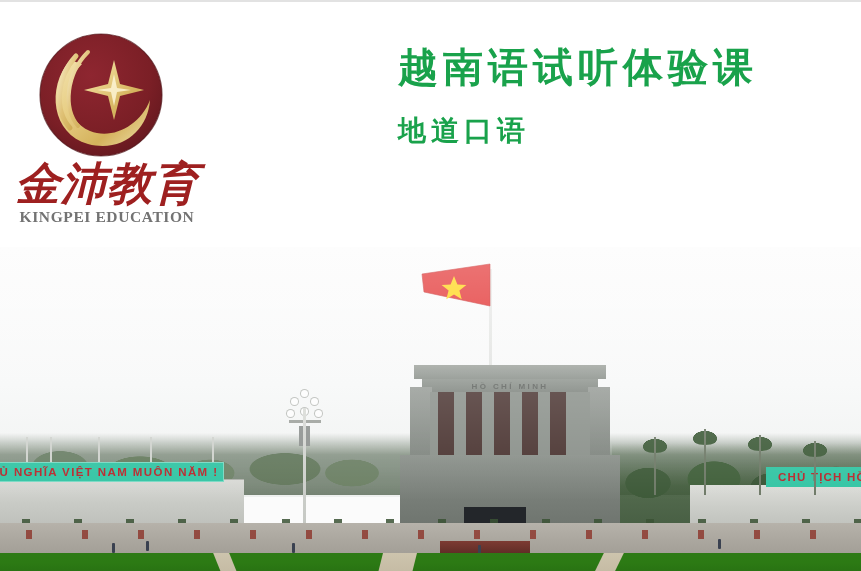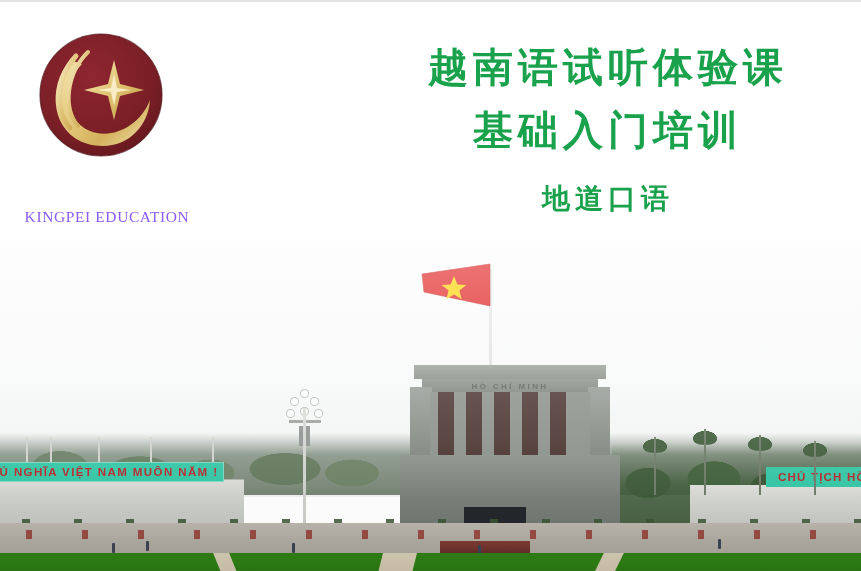--- a/index.html
+++ b/index.html
@@ -64,35 +64,35 @@
     letter-spacing: 1px;
     line-height: 52px;
     white-space: nowrap;
   }
   .logo-en {
     position: absolute;
     left: 0px;
     top: 178px;
     width: 186px;
     text-align: center;
-    color: #8b5cf6;
+    color: #737373;
     font-family: "Liberation Serif", serif;
     font-size: 15.5px;
-    font-weight: normal;
+    font-weight: bold;
     letter-spacing: 0.6px;
     white-space: nowrap;
   }
 
   
   .headline {
     position: absolute;
     left: 398px;
     top: 36px;
     width: 420px;
-    text-align: center;
+    text-align: left;
   }
   .headline .line {
     color: #19a24b;
     font-family: "DejaVu Sans", sans-serif;
     font-weight: bold;
     white-space: nowrap;
   }
   .headline .l1 { font-size: 40px; line-height: 58px; letter-spacing: 5px; }
   .headline .l2 { font-size: 40px; line-height: 68px; letter-spacing: 5px; }
   .headline .l3 { font-size: 28px; line-height: 70px; letter-spacing: 5px; }
@@ -375,26 +375,26 @@
                    C 28 90, 24 56, 46 34 Z" fill="url(#goldG)"></path>
 
           <path d="M 40 26 C 20 48, 18 80, 34 98" fill="none" stroke="url(#goldG2)" stroke-width="5" stroke-linecap="round"></path>
           <path d="M 52 22 C 30 44, 27 78, 42 96" fill="none" stroke="url(#goldG2)" stroke-width="4" stroke-linecap="round"></path>
 
           <path d="M 78 30 L 84 54 L 108 60 L 84 66 L 78 90 L 72 66 L 48 60 L 72 54 Z" fill="url(#goldG)"></path>
           <path d="M 78 44 L 81 58 L 95 60 L 81 62 L 78 76 L 75 62 L 61 60 L 75 58 Z" fill="#fdf4d5" opacity="0.85"></path>
         </svg>
       </div>
 
+      <div class="logo-cn">金沛教育</div>
       <div class="logo-en">KINGPEI EDUCATION</div>
     </div>
 
     <div class="headline">
       <div class="line l1">越南语试听体验课</div>
-      <div class="line l2">基础入门培训</div>
       <div class="line l3">地道口语</div>
     </div>
 
   </div>
 
   <div class="photo">
     <div class="photo-inner">
 
       <div class="sky"></div>
 

